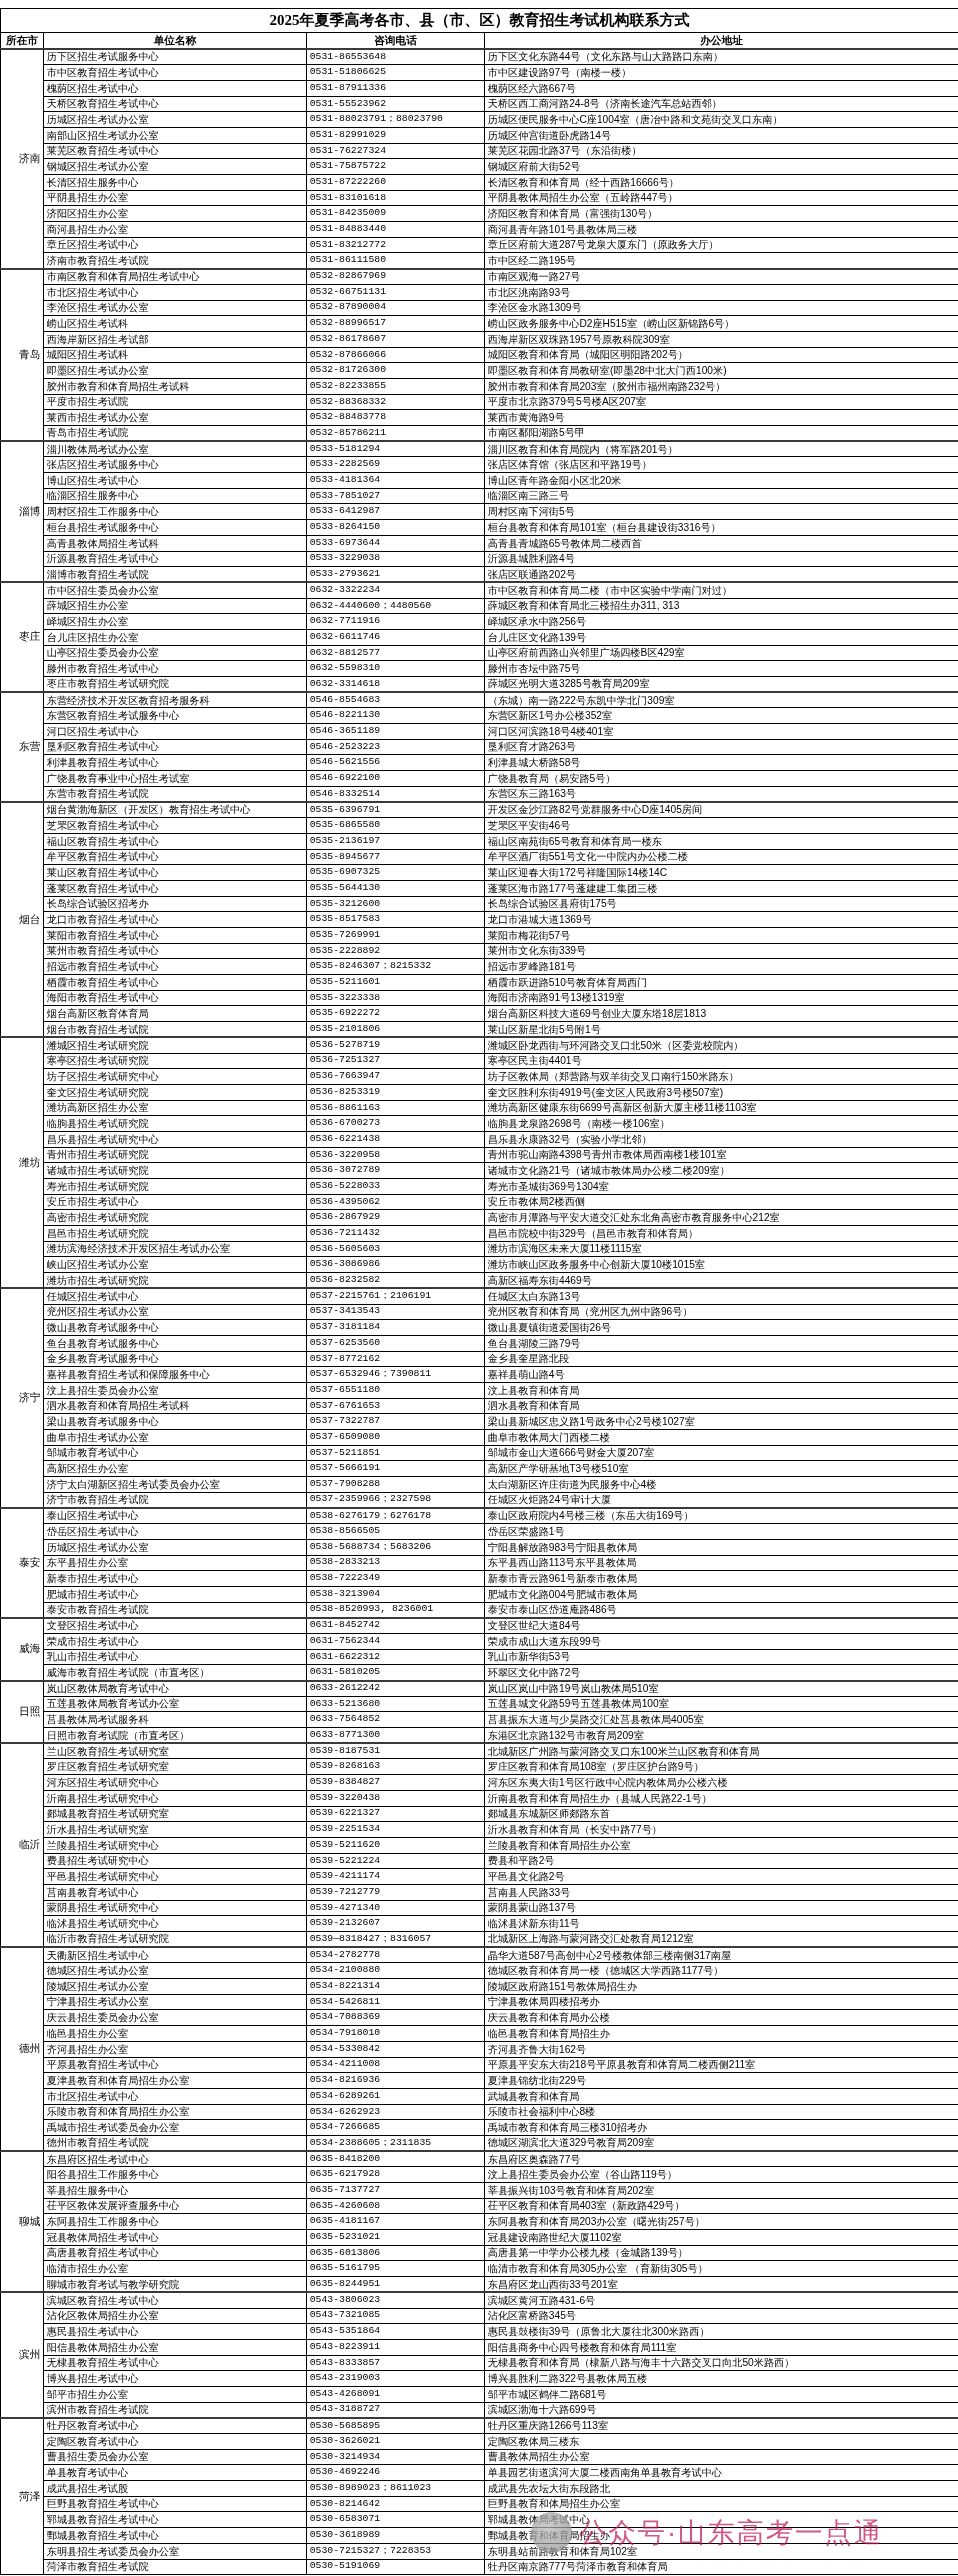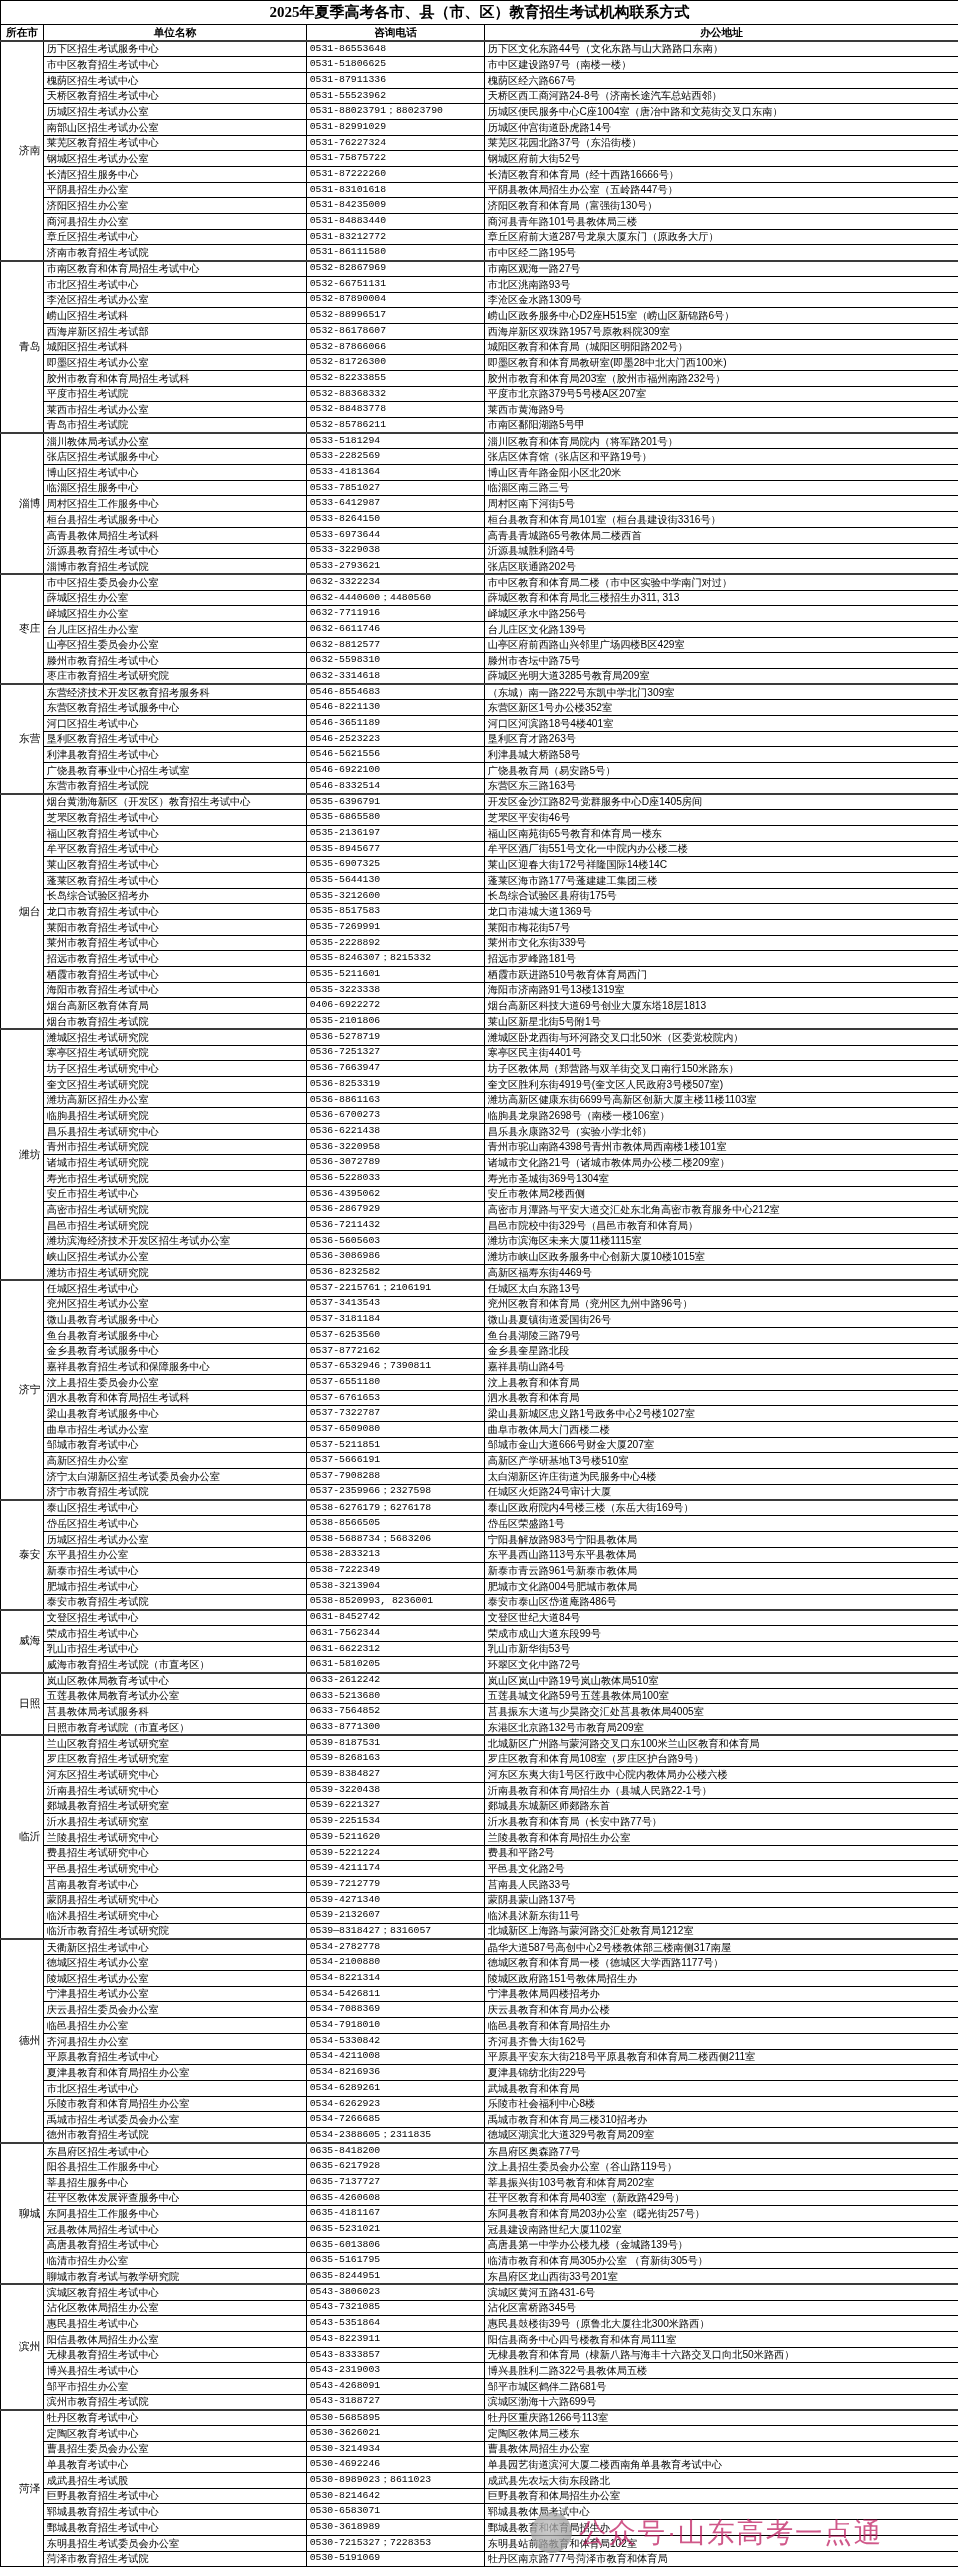--- a/index.html
+++ b/index.html
@@ -7,21 +7,21 @@
     position: relative;
     width: 959px;
     height: 2576px;
     background: #ffffff;
     font-family: "Liberation Sans", sans-serif;
     color: #000000;
     overflow: hidden;
   }
   table.contact-table {
     width: 957px;
-    margin: 0 auto;
+    margin: 8px auto;
     border-collapse: collapse;
     table-layout: fixed;
     border: 1.8px solid #000;
   }
   col.c-city    { width: 43px; }
   col.c-unit    { width: 263px; }
   col.c-phone   { width: 178px; }
   col.c-address { width: 474px; }
   th, td {
     border: 0.9px solid #000;
@@ -411,21 +411,21 @@
           <td class="phone-cell">0535-5211601</td>
           <td class="address-cell">栖霞市跃进路510号教育体育局西门</td>
         </tr>
         <tr class="data-row">
           <td class="unit-cell">海阳市教育招生考试中心</td>
           <td class="phone-cell">0535-3223338</td>
           <td class="address-cell">海阳市济南路91号13楼1319室</td>
         </tr>
         <tr class="data-row">
           <td class="unit-cell">烟台高新区教育体育局</td>
-          <td class="phone-cell">0406-6922272</td>
+          <td class="phone-cell">0535-6922272</td>
           <td class="address-cell">烟台高新区科技大道69号创业大厦东塔18层1813</td>
         </tr>
         <tr class="data-row">
           <td class="unit-cell">烟台市教育招生考试院</td>
           <td class="phone-cell">0535-2101806</td>
           <td class="address-cell">莱山区新星北街5号附1号</td>
         </tr>
         <tr class="data-row group-start">
           <td class="city-cell" rowspan="16">潍坊</td>
           <td class="unit-cell">潍城区招生考试研究院</td>

